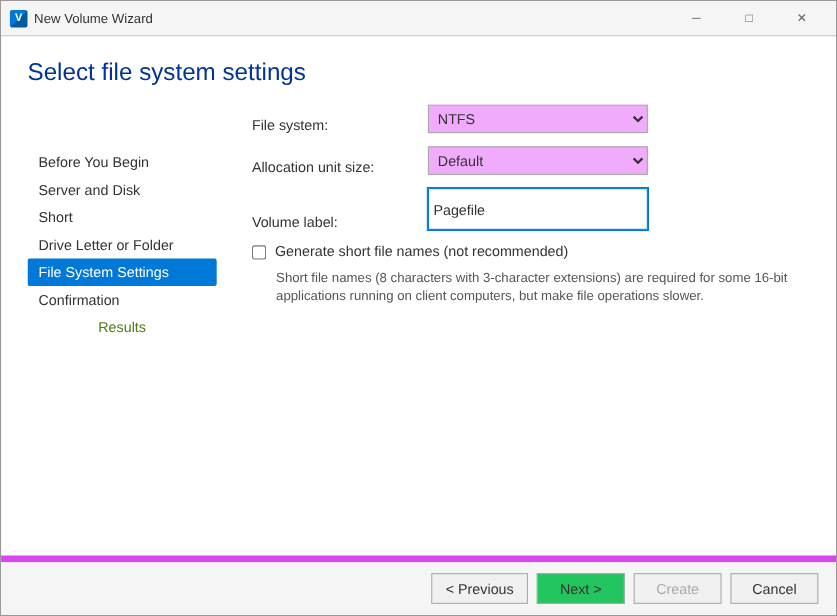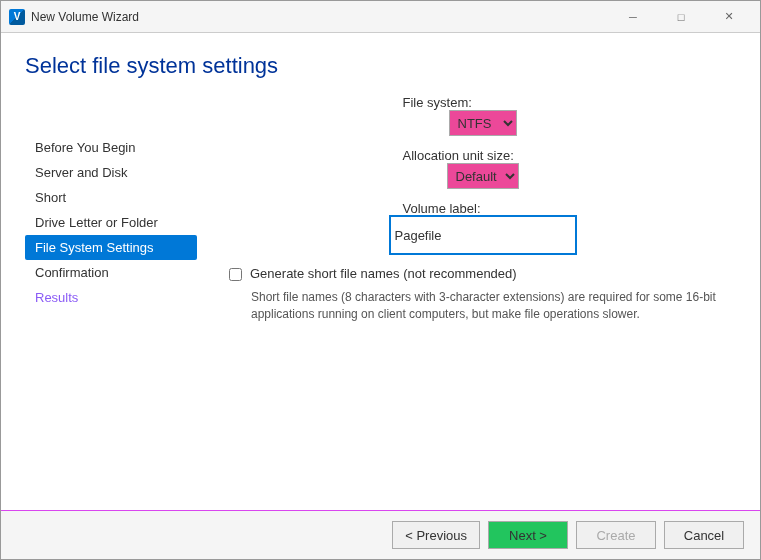--- a/index.html
+++ b/index.html
@@ -94,49 +94,49 @@
       font-size: 13px;
       color: #333;
       cursor: pointer;
       border-radius: 2px;
     }
     .sidebar-item.active {
       background: #0078d7;
       color: #ffffff;
     }
     .sidebar-item.disabled {
-      color: #8b5cf6;
+      color: #4d7c0f;
       cursor: default;
+      text-align: center;
     }
     .form-area {
       flex: 1;
       padding-left: 24px;
       border-left: none;
     }
     .form-row {
       display: flex;
-      align-items: center;
+      align-items: flex-end;
       margin-bottom: 12px;
-      flex-direction: column;
     }
     .form-label {
       width: 160px;
       color: #333;
       font-size: 13px;
       flex-shrink: 0;
     }
     .form-control-wrap {
       flex: 1;
       max-width: 200px;
     }
     select.form-select {
       width: 100%;
       height: 26px;
       border: 1px solid #aaa;
-      background: #ec4899;
+      background: #f0abfc;
       font-size: 13px;
       padding: 0 4px;
       appearance: auto;
       color: #333;
     }
     input.form-input {
       width: 100%;
       height: 38px;
       border: 1px solid #0078d7;
       font-size: 13px;
@@ -158,21 +158,21 @@
       color: #333;
     }
     .hint-text {
       font-size: 12px;
       color: #555;
       margin-left: 22px;
       line-height: 1.4;
       max-width: 480px;
     }
     .footer {
-      border-top: 1px solid #d946ef;
+      border-top: 6px solid #d946ef;
       padding: 10px 16px;
       display: flex;
       justify-content: flex-end;
       align-items: center;
       gap: 8px;
       background: #f5f5f5;
     }
     .footer-btn {
       min-width: 80px;
       height: 28px;

